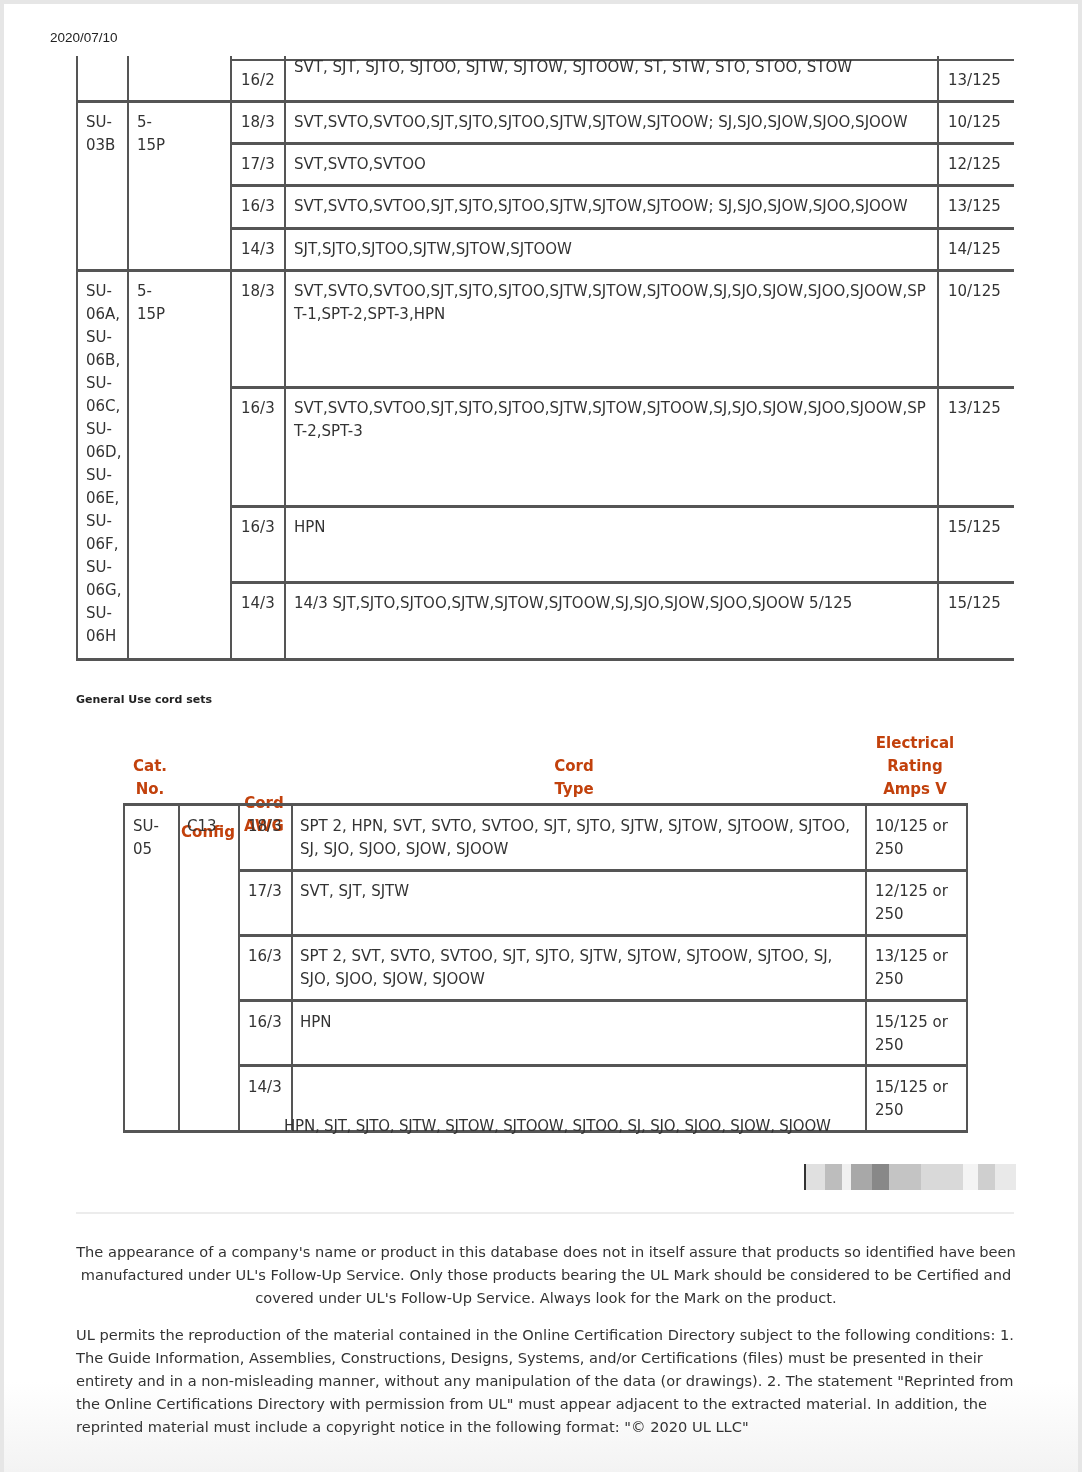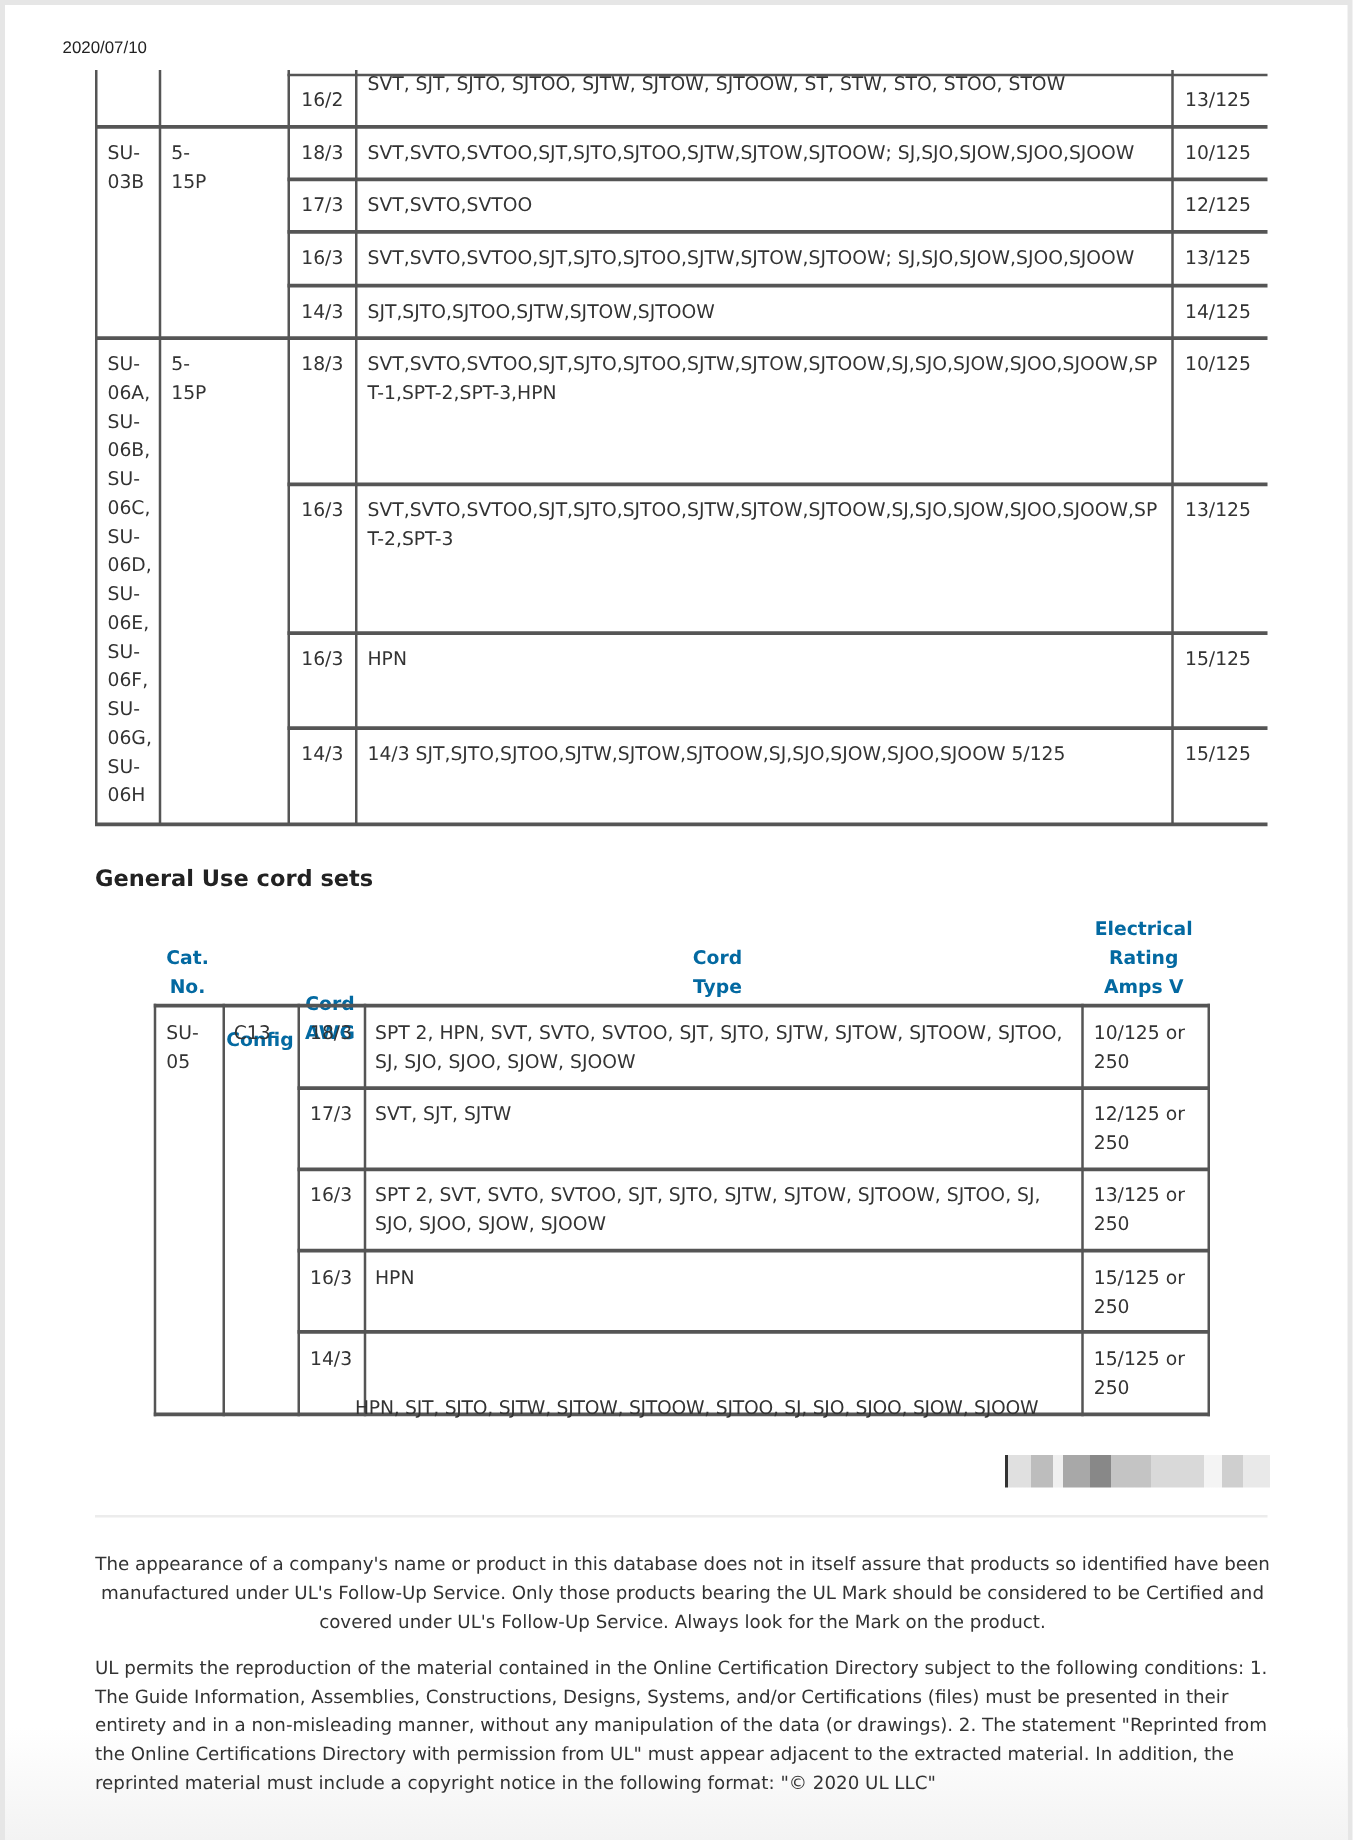--- a/index.html
+++ b/index.html
@@ -19,22 +19,22 @@
   .hdr-title { position:absolute; left:311px; top:26px; font-family:"Liberation Sans", sans-serif; font-size:13.5px; color:#222; white-space:nowrap; display:flex; align-items:center; }
   .blur { display:inline-block; width:130px; height:20px; margin-right:4px;
     background: linear-gradient(90deg,#e2e2e2 0 10%,#bdbdbd 10% 20%,#e8e8e8 20% 30%,#c9c9c9 30% 45%,#dcdcdc 45% 60%,#b5b5b5 60% 72%,#7e7e7e 72% 85%,#fafafa 85% 100%); }
   .blur2 { position:absolute; left:800px; top:1160px; width:212px; height:26px;
     background: linear-gradient(90deg,#333 0 1%,#e0e0e0 1% 10%,#bdbdbd 10% 18%,#f0f0f0 18% 22%,#a8a8a8 22% 32%,#888 32% 40%,#c4c4c4 40% 55%,#d9d9d9 55% 75%,#f4f4f4 75% 82%,#cfcfcf 82% 90%,#e9e9e9 90% 100%); }
 
   .tbl { position:absolute; font-size:15px; color:#333; }
   .line { position:absolute; background:#555; }
   .cell { position:absolute; line-height:23px; white-space:normal; }
 
-  .section-title { position:absolute; left:72px; top:689px; font-weight:bold; font-size:18px; color:#222; }
-  .th { position:absolute; font-weight:bold; font-size:15px; color:#0369a1; text-align:center; line-height:23px; }
+  .section-title { position:absolute; left:72px; top:689px; font-weight:bold; font-size:11px; color:#222; }
+  .th { position:absolute; font-weight:bold; font-size:15px; color:#c2410c; text-align:center; line-height:23px; }
 
   .rule { position:absolute; left:72px; top:1208px; width:938px; height:2px; background:#ececec; }
   .para { position:absolute; left:72px; width:940px; font-size:14.6px; line-height:23px; color:#333; }
 </style>
 </head>
 <body>
 
 <div class="page">
   <div class="fade"></div>
 

